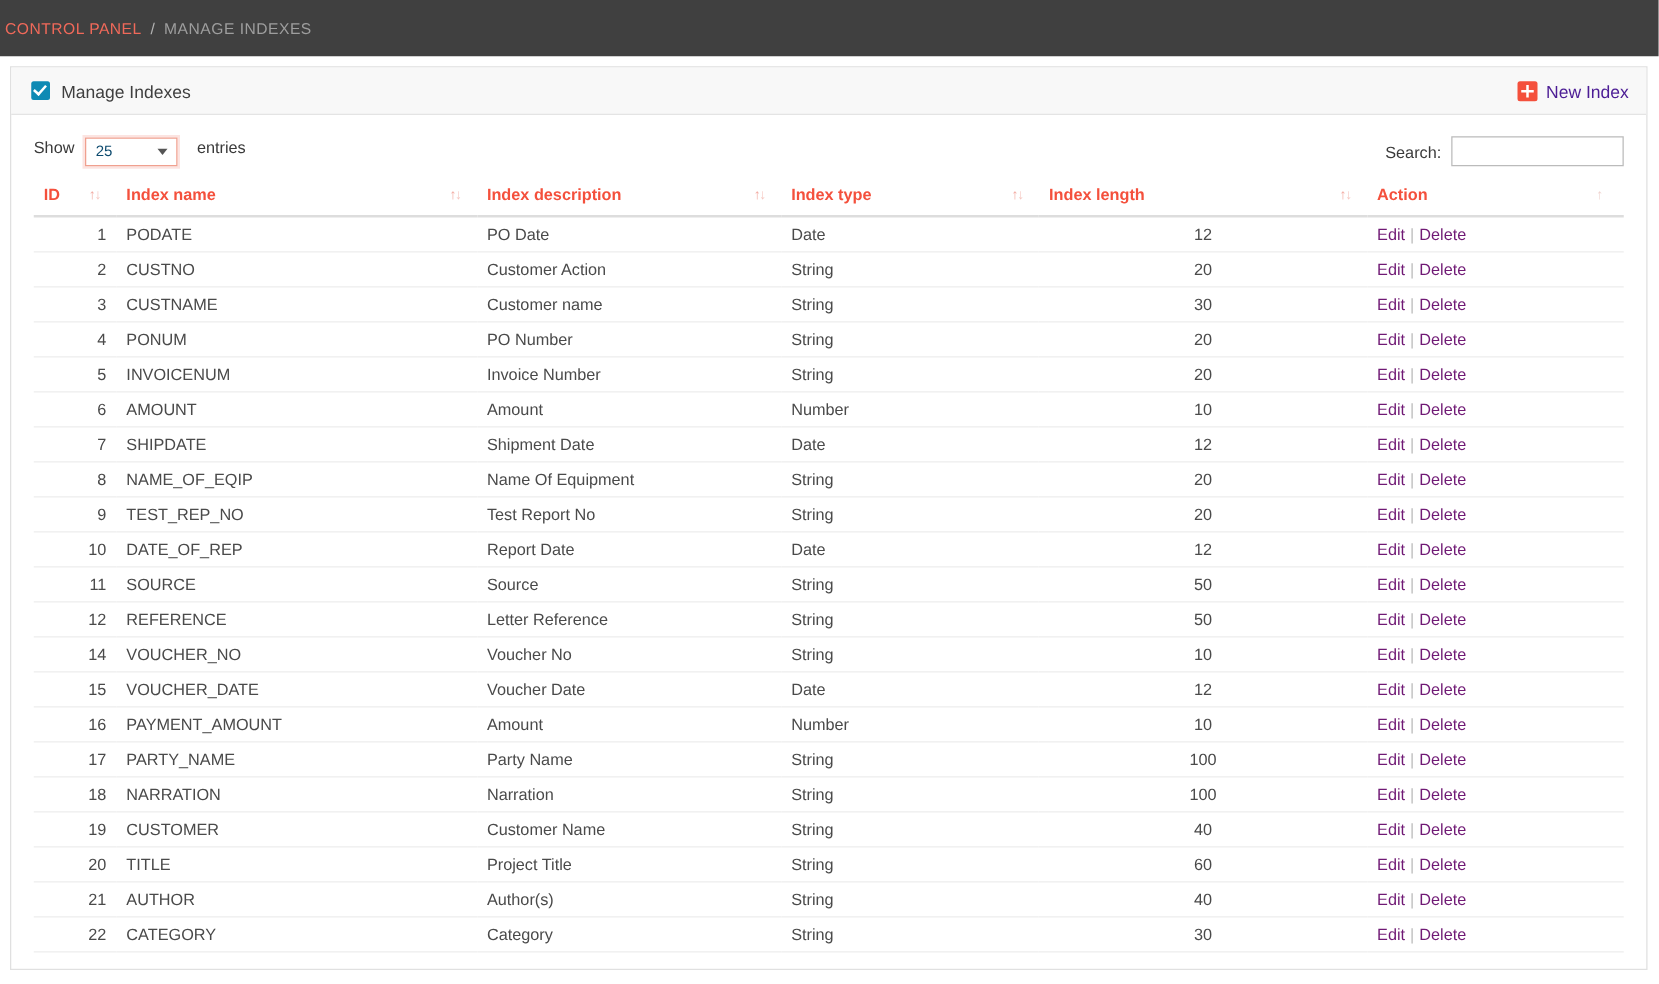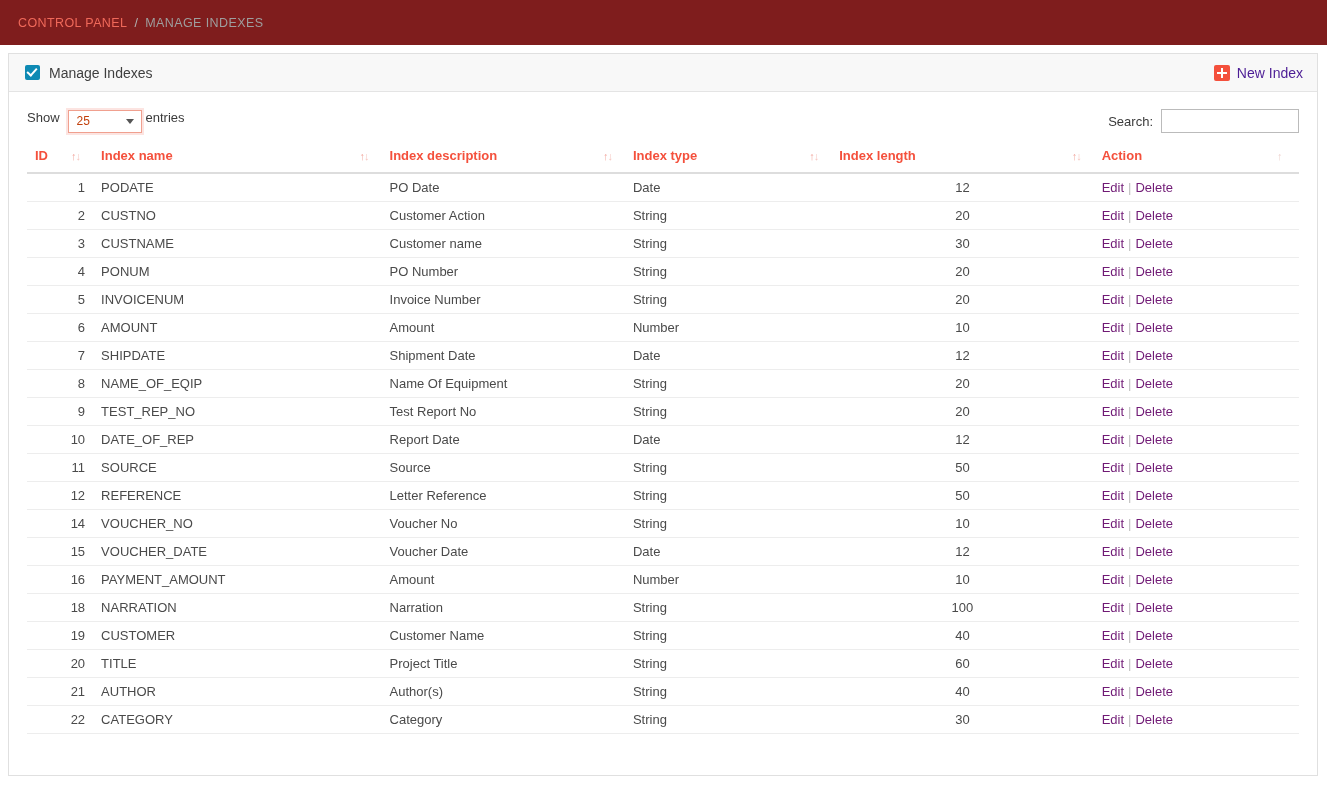--- a/index.html
+++ b/index.html
@@ -12,24 +12,24 @@
     height: 787px;
     font-family: "Liberation Sans", sans-serif;
     font-size: 13px;
     color: #333333;
     overflow: hidden;
   }
 
   
   .breadcrumb-bar {
     height: 45px;
-    background: #7f1d1d;
-    display: flex;
-    align-items: center;
-    padding-left: 18px;
+    background: #404040;
+    display: flex;
+    align-items: center;
+    padding-left: 4px;
     box-sizing: border-box;
     letter-spacing: .4px;
   }
   .crumb-active {
     color: #f0695a;
     font-size: 12.5px;
   }
   .crumb-sep {
     color: #b3b3b3;
     font-size: 12.5px;
@@ -136,23 +136,23 @@
     position: relative;
     width: 74px;
     height: 23px;
     border: 1px solid #f0a08f;
     background: #ffffff;
     box-sizing: border-box;
     display: flex;
     align-items: center;
     padding-left: 8px;
     font-size: 12px;
-    color: #c2410c;
+    color: #0c4a6e;
     box-shadow: 0 0 0 2px rgba(240,105,90,.18);
-    margin-right: 4px;
+    margin-right: 16px;
   }
   .select-box .caret {
     position: absolute;
     right: 7px;
     top: 50%;
     margin-top: -2px;
     width: 0; height: 0;
     border-left: 4px solid transparent;
     border-right: 4px solid transparent;
     border-top: 5px solid #555555;
@@ -425,20 +425,28 @@
           </tr>
           <tr>
             <td class="col-id">16</td>
             <td>PAYMENT_AMOUNT</td>
             <td>Amount</td>
             <td>Number</td>
             <td class="col-len">10</td>
             <td class="col-action"><a class="act-link">Edit</a><span class="act-sep">|</span><a class="act-link">Delete</a></td>
           </tr>
           <tr>
+            <td class="col-id">17</td>
+            <td>PARTY_NAME</td>
+            <td>Party Name</td>
+            <td>String</td>
+            <td class="col-len">100</td>
+            <td class="col-action"><a class="act-link">Edit</a><span class="act-sep">|</span><a class="act-link">Delete</a></td>
+          </tr>
+          <tr>
             <td class="col-id">18</td>
             <td>NARRATION</td>
             <td>Narration</td>
             <td>String</td>
             <td class="col-len">100</td>
             <td class="col-action"><a class="act-link">Edit</a><span class="act-sep">|</span><a class="act-link">Delete</a></td>
           </tr>
           <tr>
             <td class="col-id">19</td>
             <td>CUSTOMER</td>

